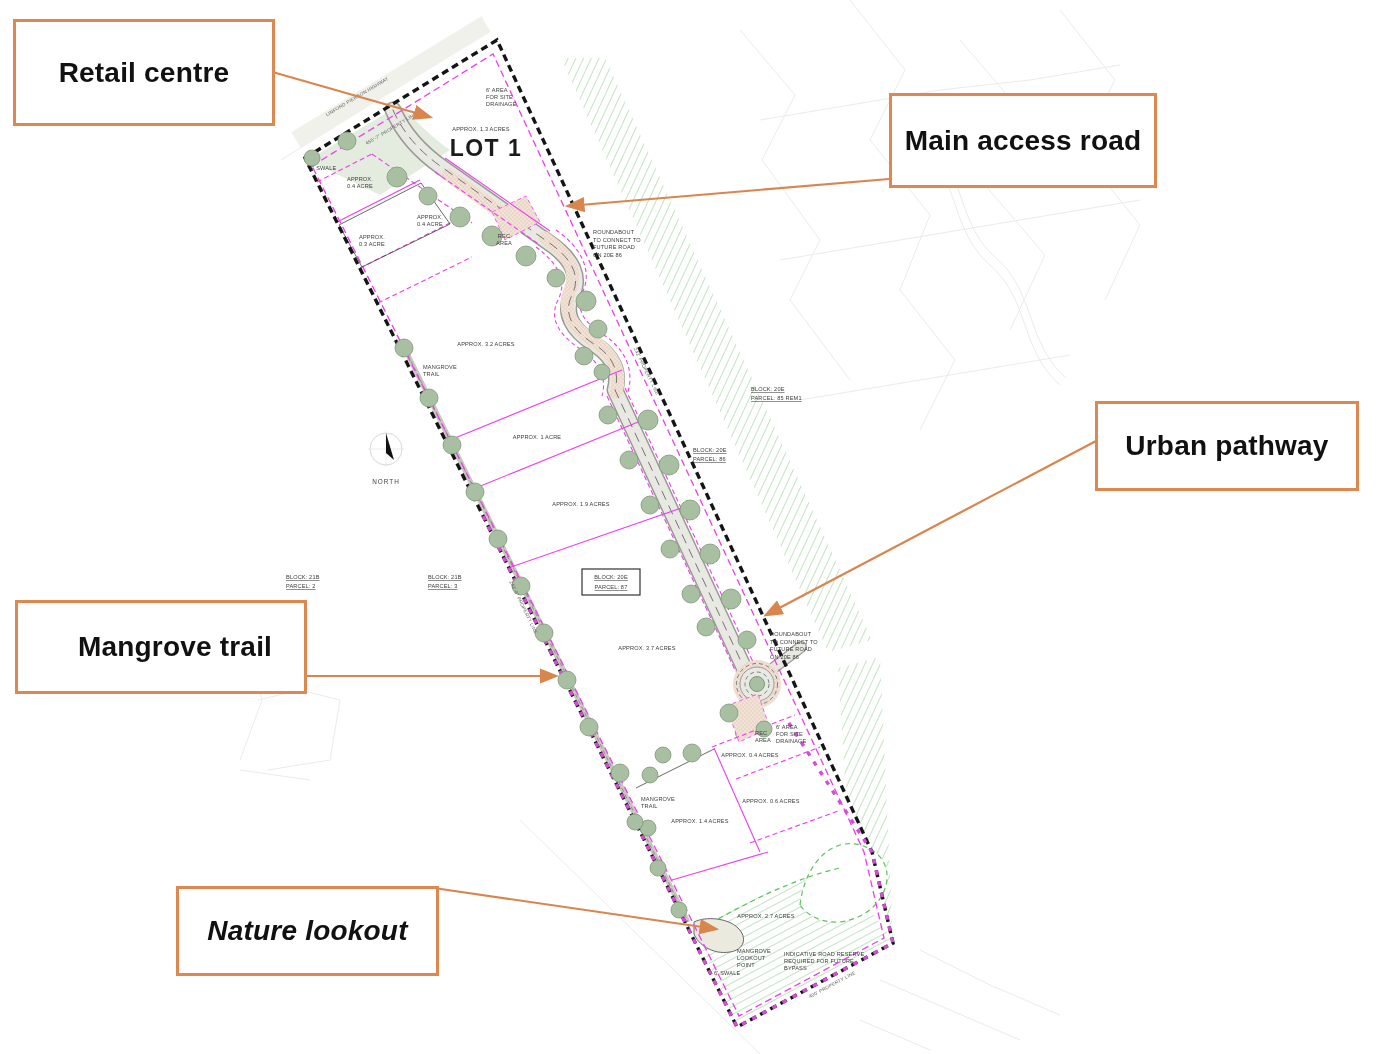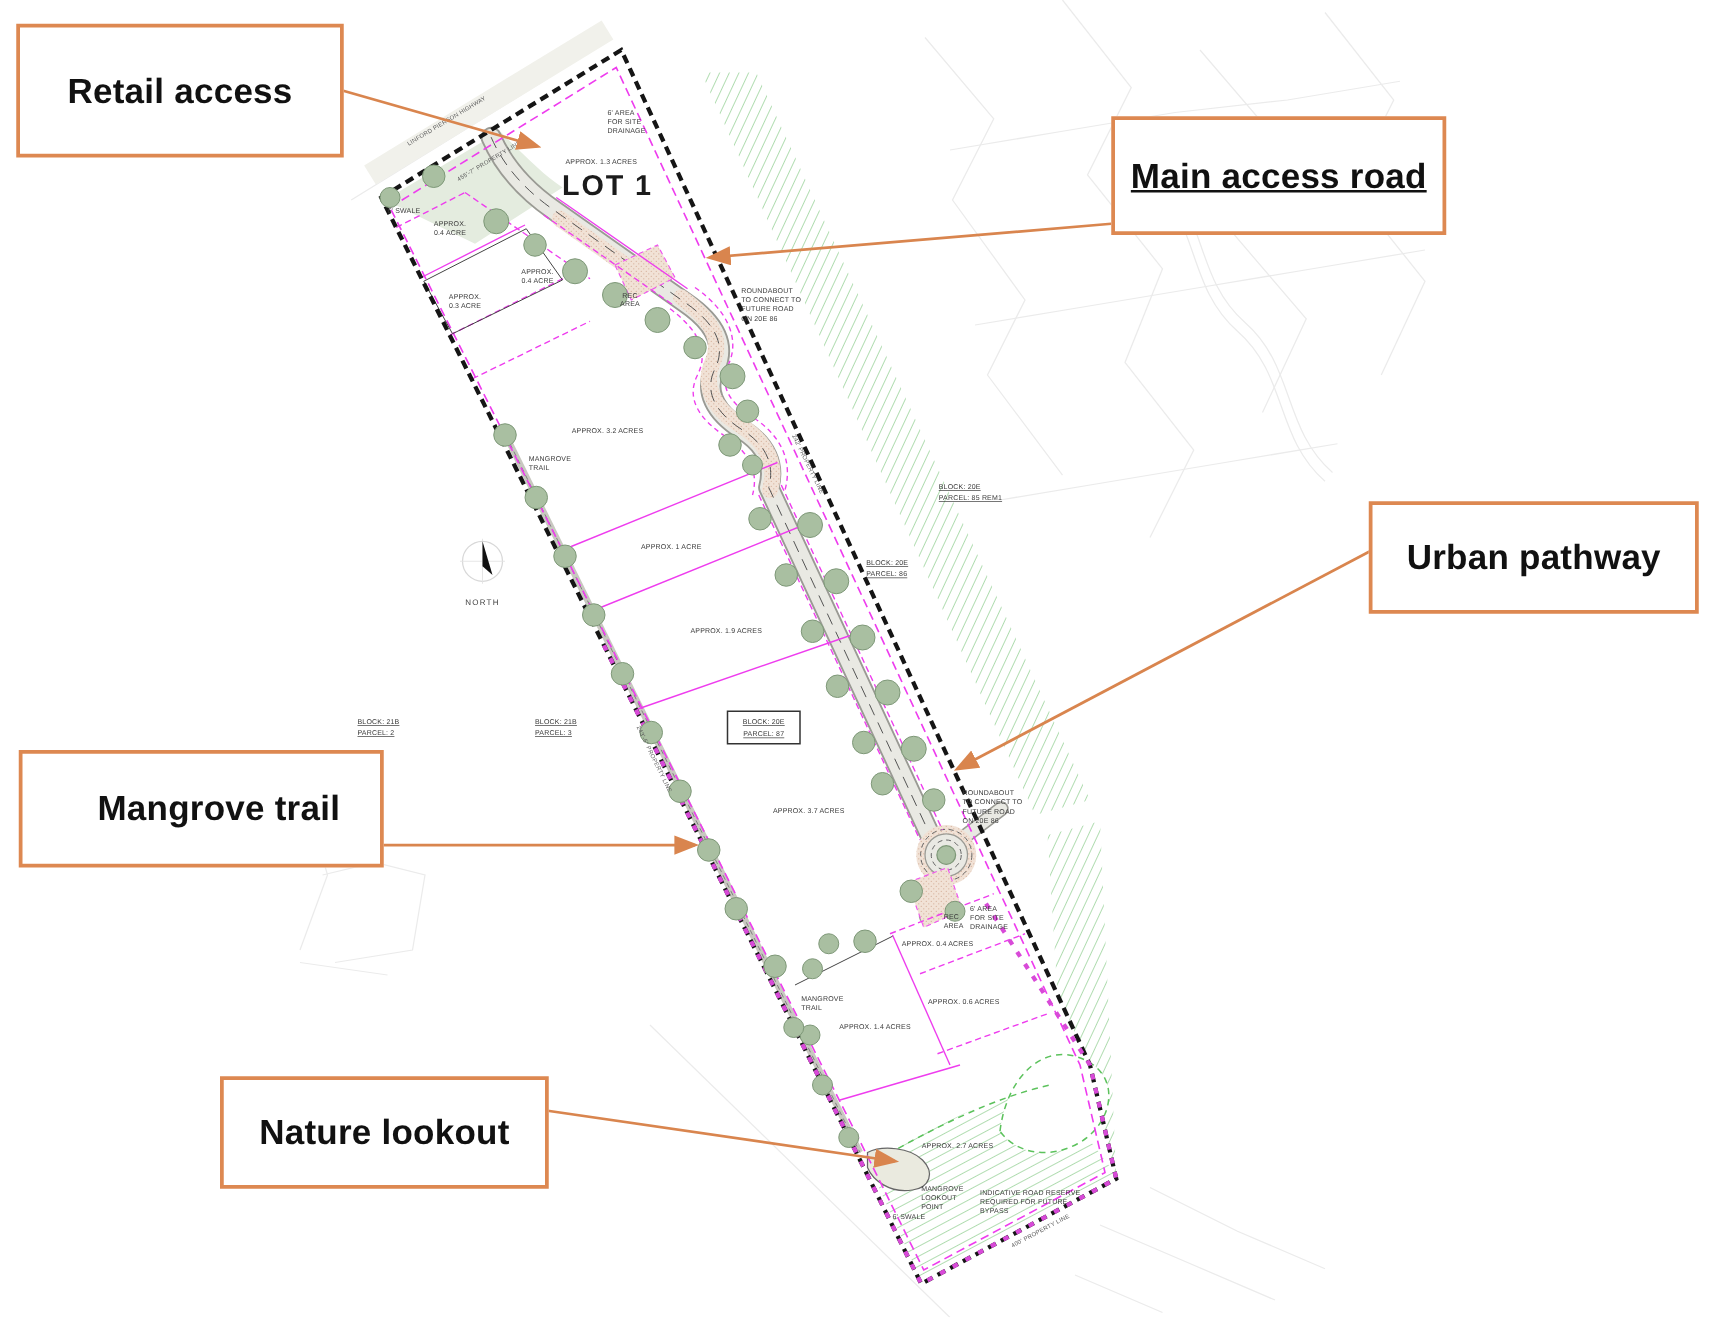--- a/index.html
+++ b/index.html
@@ -263,28 +263,28 @@
   <g stroke="#D9854E" stroke-width="2.2" fill="none">
     <path d="M269,71 L430,117" marker-end="url(#arrow)"></path>
     <path d="M889,179 L568,206" marker-end="url(#arrow)"></path>
     <path d="M1096,441 L766,615" marker-end="url(#arrow)"></path>
     <path d="M273,676 L556,676" marker-end="url(#arrow)"></path>
     <path d="M434,888 L716,929" marker-end="url(#arrow)"></path>
   </g>
 </svg>
 
 <div class="callout" style="left:13px;top:19px;width:256px;height:101px;">
-  <span>Retail access</span>
-</div>
-<div class="callout" style="left:889px;top:93px;width:262px;height:89px;text-decoration:underline;">
+  <span>Retail centre</span>
+</div>
+<div class="callout" style="left:889px;top:93px;width:262px;height:89px;">
   <span>Main access road</span>
 </div>
 <div class="callout" style="left:1095px;top:401px;width:258px;height:84px;">
   <span>Urban pathway</span>
 </div>
 <div class="callout" style="left:15px;top:600px;width:258px;height:88px;padding-left:28px;">
   <span>Mangrove trail</span>
 </div>
-<div class="callout" style="left:176px;top:861px;width:257px;height:84px;">
+<div class="callout" style="left:176px;top:886px;width:257px;height:84px;font-style:italic;">
   <span>Nature lookout</span>
 </div>
 
 </div>
 
 </body></html>

